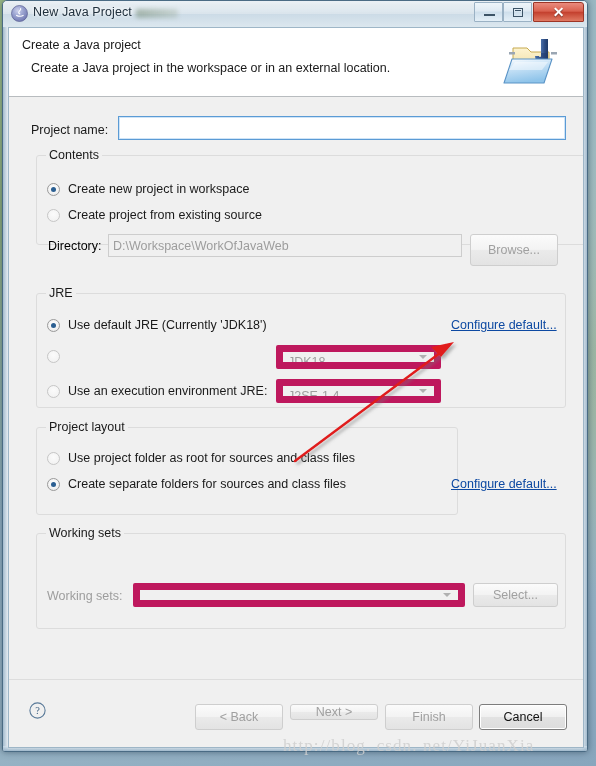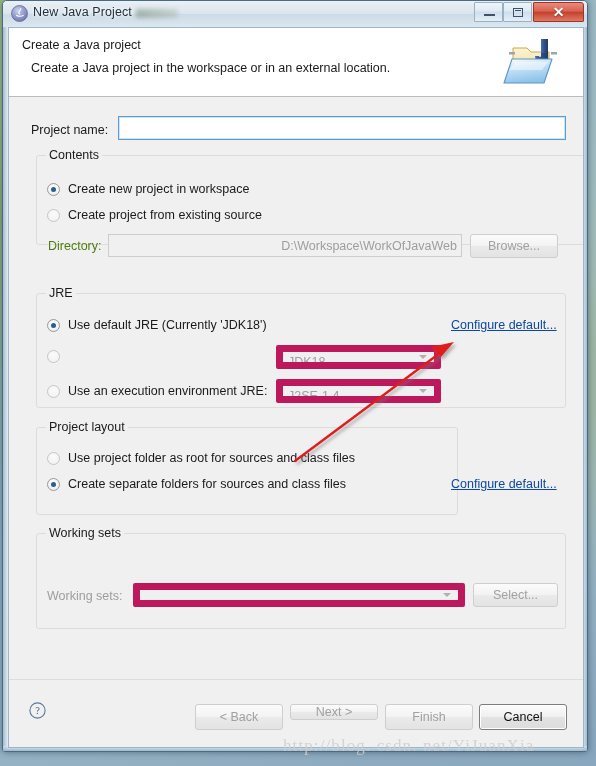--- a/index.html
+++ b/index.html
@@ -207,21 +207,20 @@
     outline: none;
   }
   .textbox.focused {
     border: 1px solid #5b9bd5;
     box-shadow: inset 0 0 0 1px #cfe4f7;
   }
   .textbox.disabled {
     background: #f0f0f0;
     border: 1px solid #cdcdcd;
     color: #9d9d9d;
-    text-align: right;
   }
 
   
   .groupbox {
     position: absolute;
     box-sizing: border-box;
     border: 1px solid #dcdcdc;
     border-radius: 3px;
     background: transparent;
   }
@@ -470,23 +469,23 @@
       <div class="radio-row" style="left:38px; top:85px;">
         <span class="radio on"></span>
         <span class="radio-label">Create new project in workspace</span>
       </div>
 
       <div class="radio-row" style="left:38px; top:111px;">
         <span class="radio off"></span>
         <span class="radio-label">Create project from existing source</span>
       </div>
 
-      <div class="row-label" style="left:39px; top:142px; color:#4d7c0f;">Directory:</div>
+      <div class="row-label" style="left:39px; top:142px; color:#000000;">Directory:</div>
       <input class="textbox disabled" style="left: 99px; top: 137px; width: 354px; height: 23px;" disabled="" value="D:\Workspace\WorkOfJavaWeb">
-      <div class="btn disabled" style="left:461px; top:137px; width:88px; height:24px;">Browse...</div>
+      <div class="btn disabled" style="left:461px; top:137px; width:88px; height:32px;">Browse...</div>
 
       <div class="groupbox" style="left:27px; top:196px; width:530px; height:115px;">
         <div class="group-title">JRE</div>
       </div>
 
       <div class="radio-row" style="left:38px; top:221px;">
         <span class="radio on"></span>
         <span class="radio-label">Use default JRE (Currently 'JDK18')</span>
       </div>
       <div class="link" style="left:442px; top:221px;">Configure default...</div>

